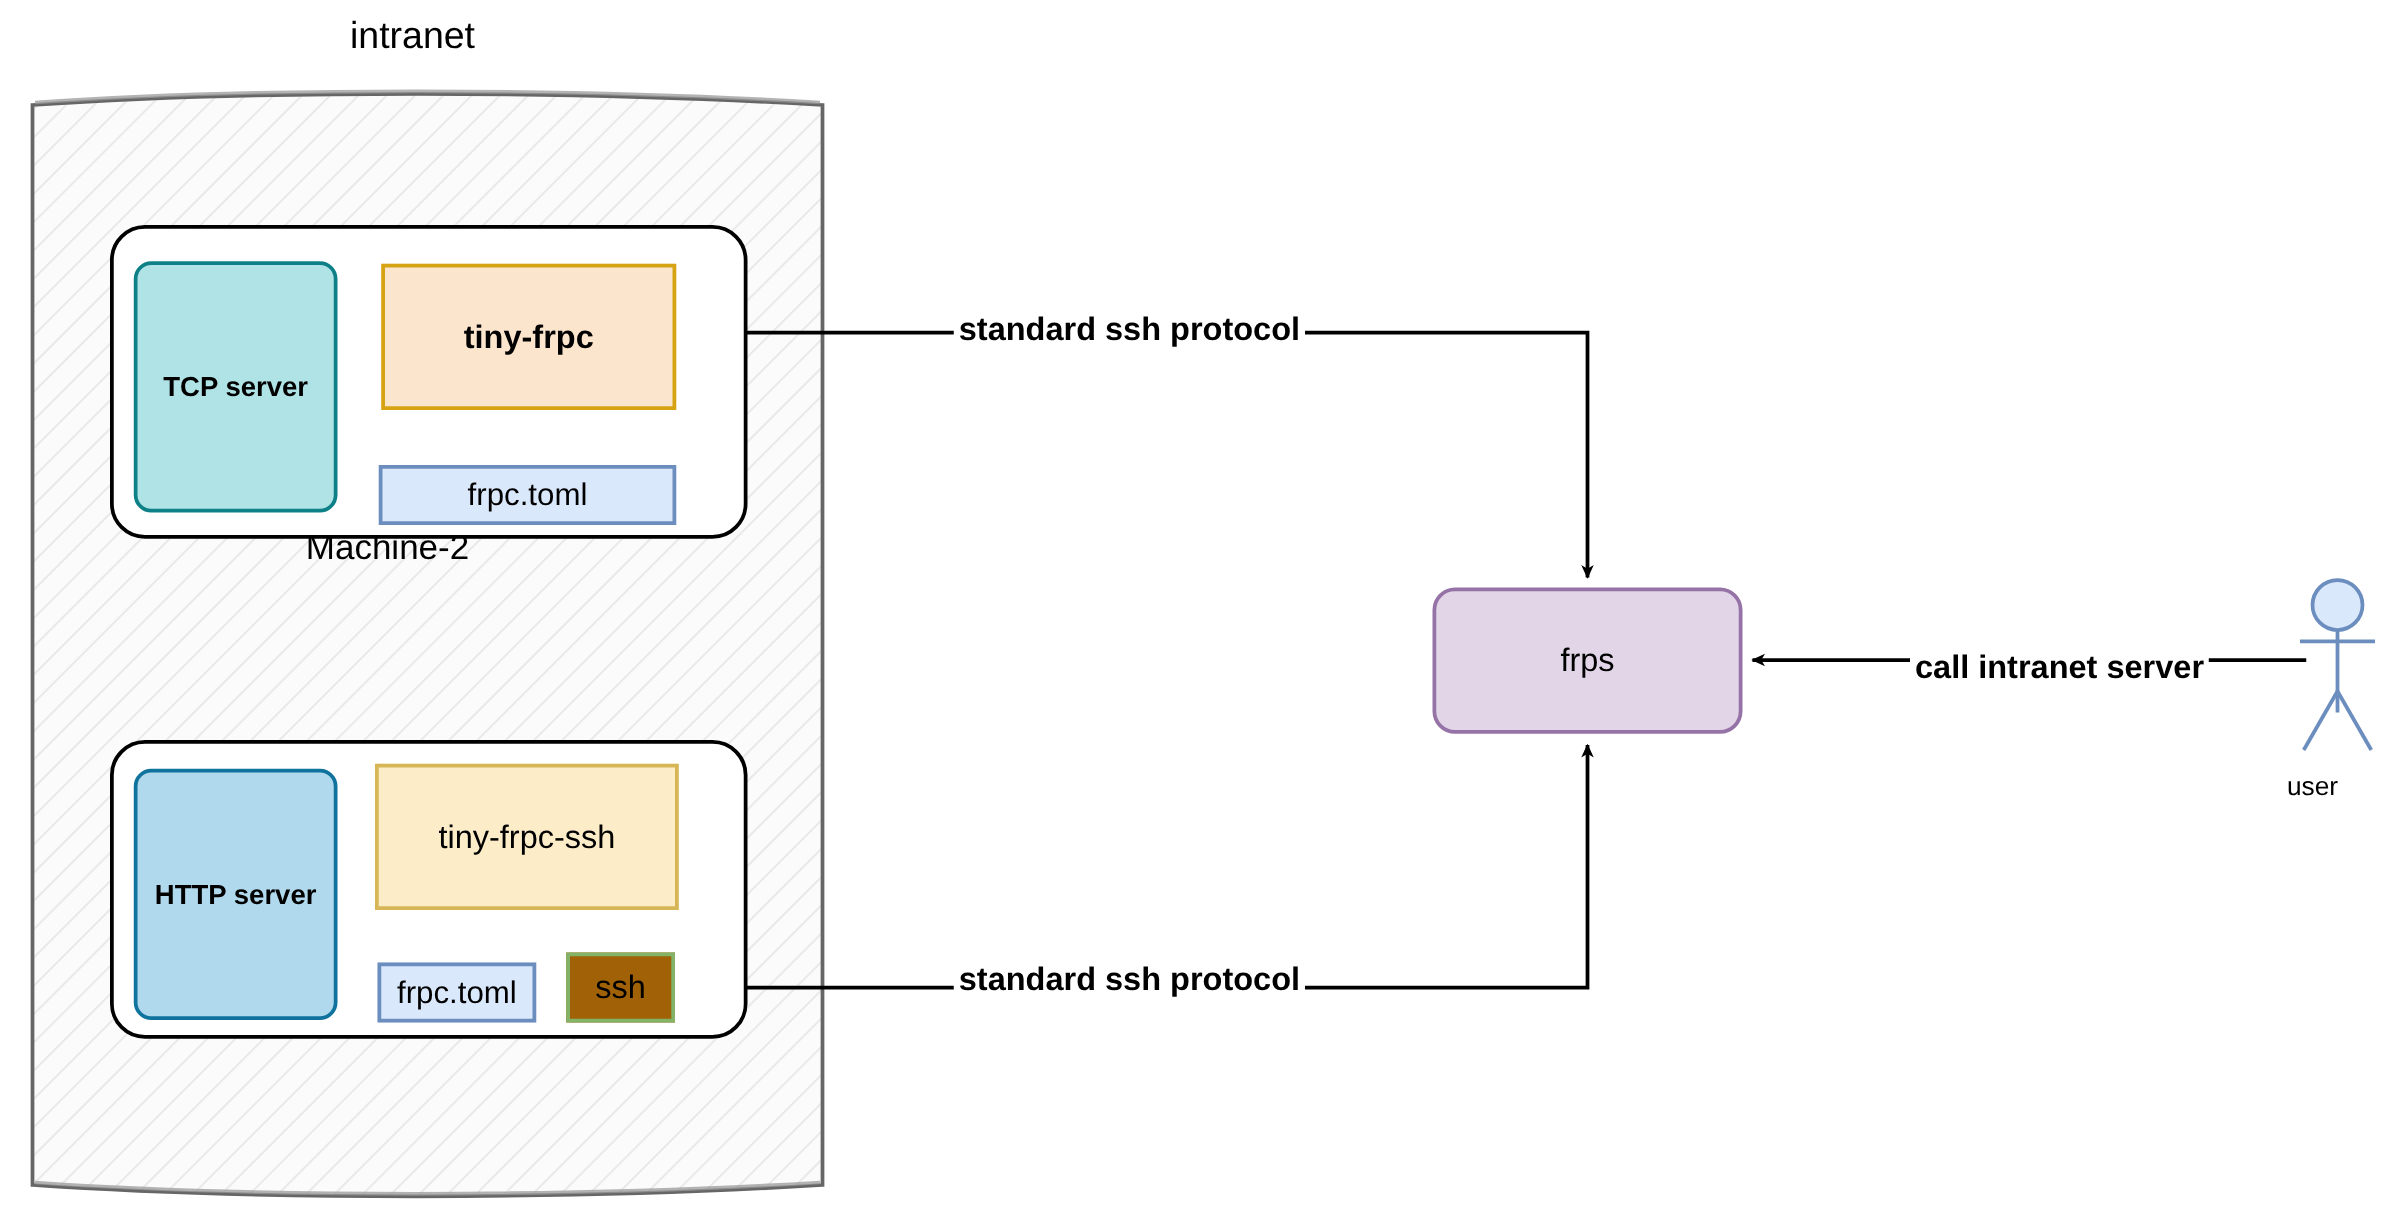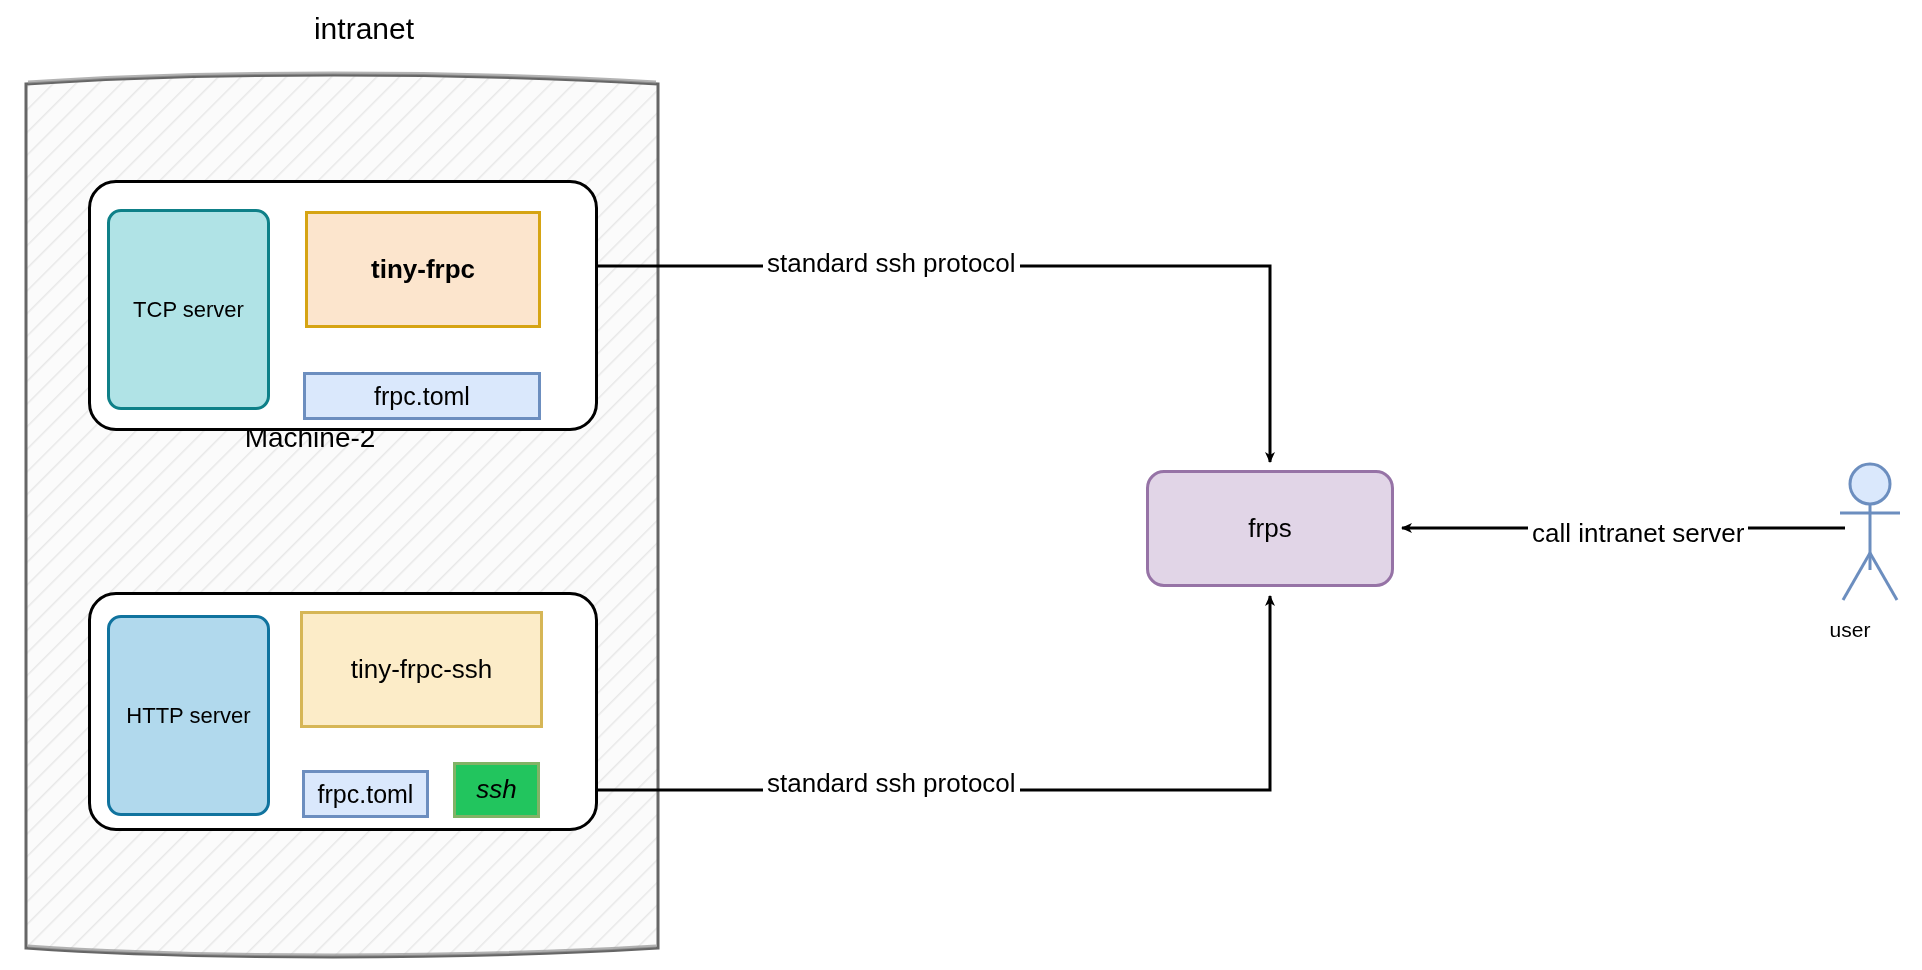--- a/index.html
+++ b/index.html
@@ -39,21 +39,20 @@
     color: #000000;
     white-space: nowrap;
     text-align: center;
   }
   
   .title-intranet {
     left: 0px;
     top: 12px;
     width: 660px;
     font-size: 30px;
-    margin-left: 34px;
   }
   .title-machine {
     font-size: 28px;
     width: 620px;
   }
   .title-machine1 { left: 0px; top: 100px; }
   .title-machine2 { left: 0px; top: 422px; }
   .title-user {
     left: 1790px;
     top: 618px;
@@ -67,20 +66,21 @@
     border: 3px solid #000000;
     border-radius: 28px;
     background: #ffffff;
   }
   .m1 { left: 88px; top: 180px; width: 510px; height: 251px; }
   .m2 { left: 88px; top: 592px; width: 510px; height: 239px; }
   
   .srv {
     border-radius: 14px;
     font-size: 22px;
+    font-weight: bold;
   }
   .tcp-server {
     left: 107px; top: 209px; width: 163px; height: 201px;
     background: #b0e3e6; border: 3px solid #0e8088;
   }
   .http-server {
     left: 107px; top: 615px; width: 163px; height: 201px;
     background: #b1d9ed; border: 3px solid #10739e;
   }
   .sq { border-radius: 0; }
@@ -100,38 +100,38 @@
     background: #dae8fc; border: 3px solid #6c8ebf;
     font-size: 25px;
   }
   .frpc-toml-2 {
     left: 302px; top: 770px; width: 127px; height: 48px;
     background: #dae8fc; border: 3px solid #6c8ebf;
     font-size: 25px;
   }
   .ssh-box {
     left: 453px; top: 762px; width: 87px; height: 56px;
-    background: #22c55e; border: 3px solid #82b366;
-    font-size: 26px;
-    font-style: italic;
+    background: #a16207; border: 3px solid #82b366;
+    font-size: 26px;
   }
   .frps {
     left: 1146px; top: 470px; width: 248px; height: 117px;
     background: #e1d5e7; border: 3px solid #9673a6;
     border-radius: 18px;
     font-size: 26px;
   }
   
   .edge-label {
     position: absolute;
     background: #ffffff;
     color: #000000;
     font-size: 26px;
     white-space: nowrap;
     padding: 0 4px;
+    font-weight: bold;
   }
   .edge-ssh-1 { left: 763px; top: 248px; }
   .edge-ssh-2 { left: 763px; top: 768px; }
   .edge-call  { left: 1528px; top: 518px; }
 </style>
 </head>
 <body>
 
 <div id="stage">
 

